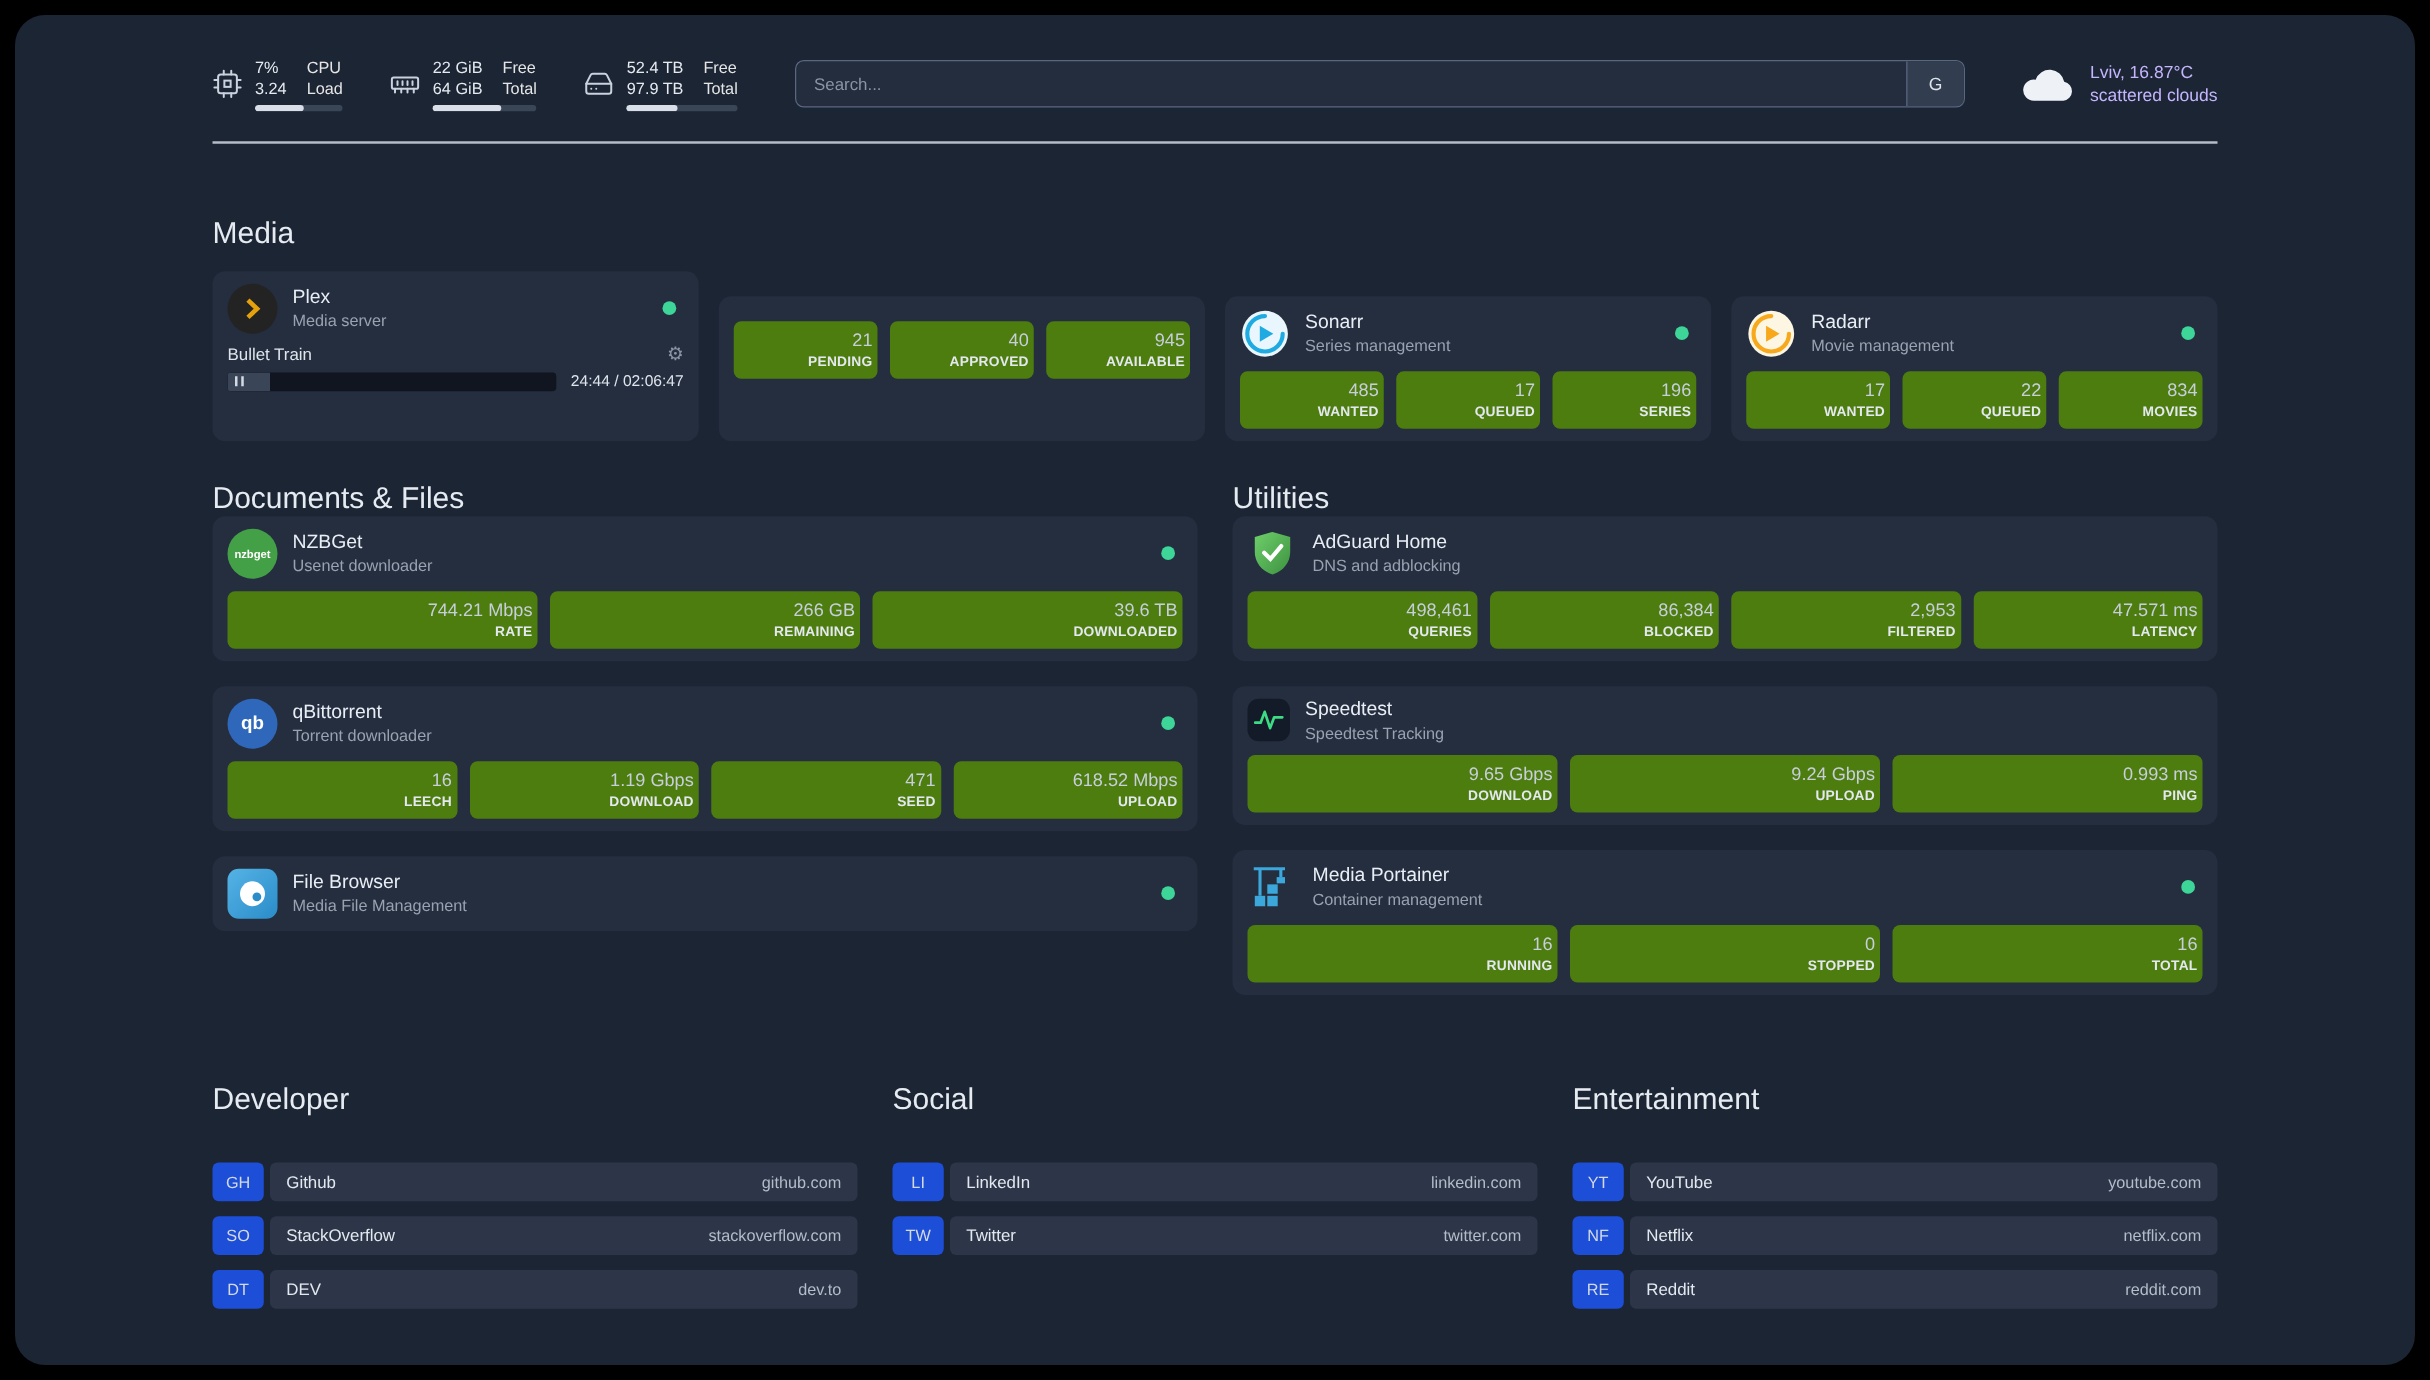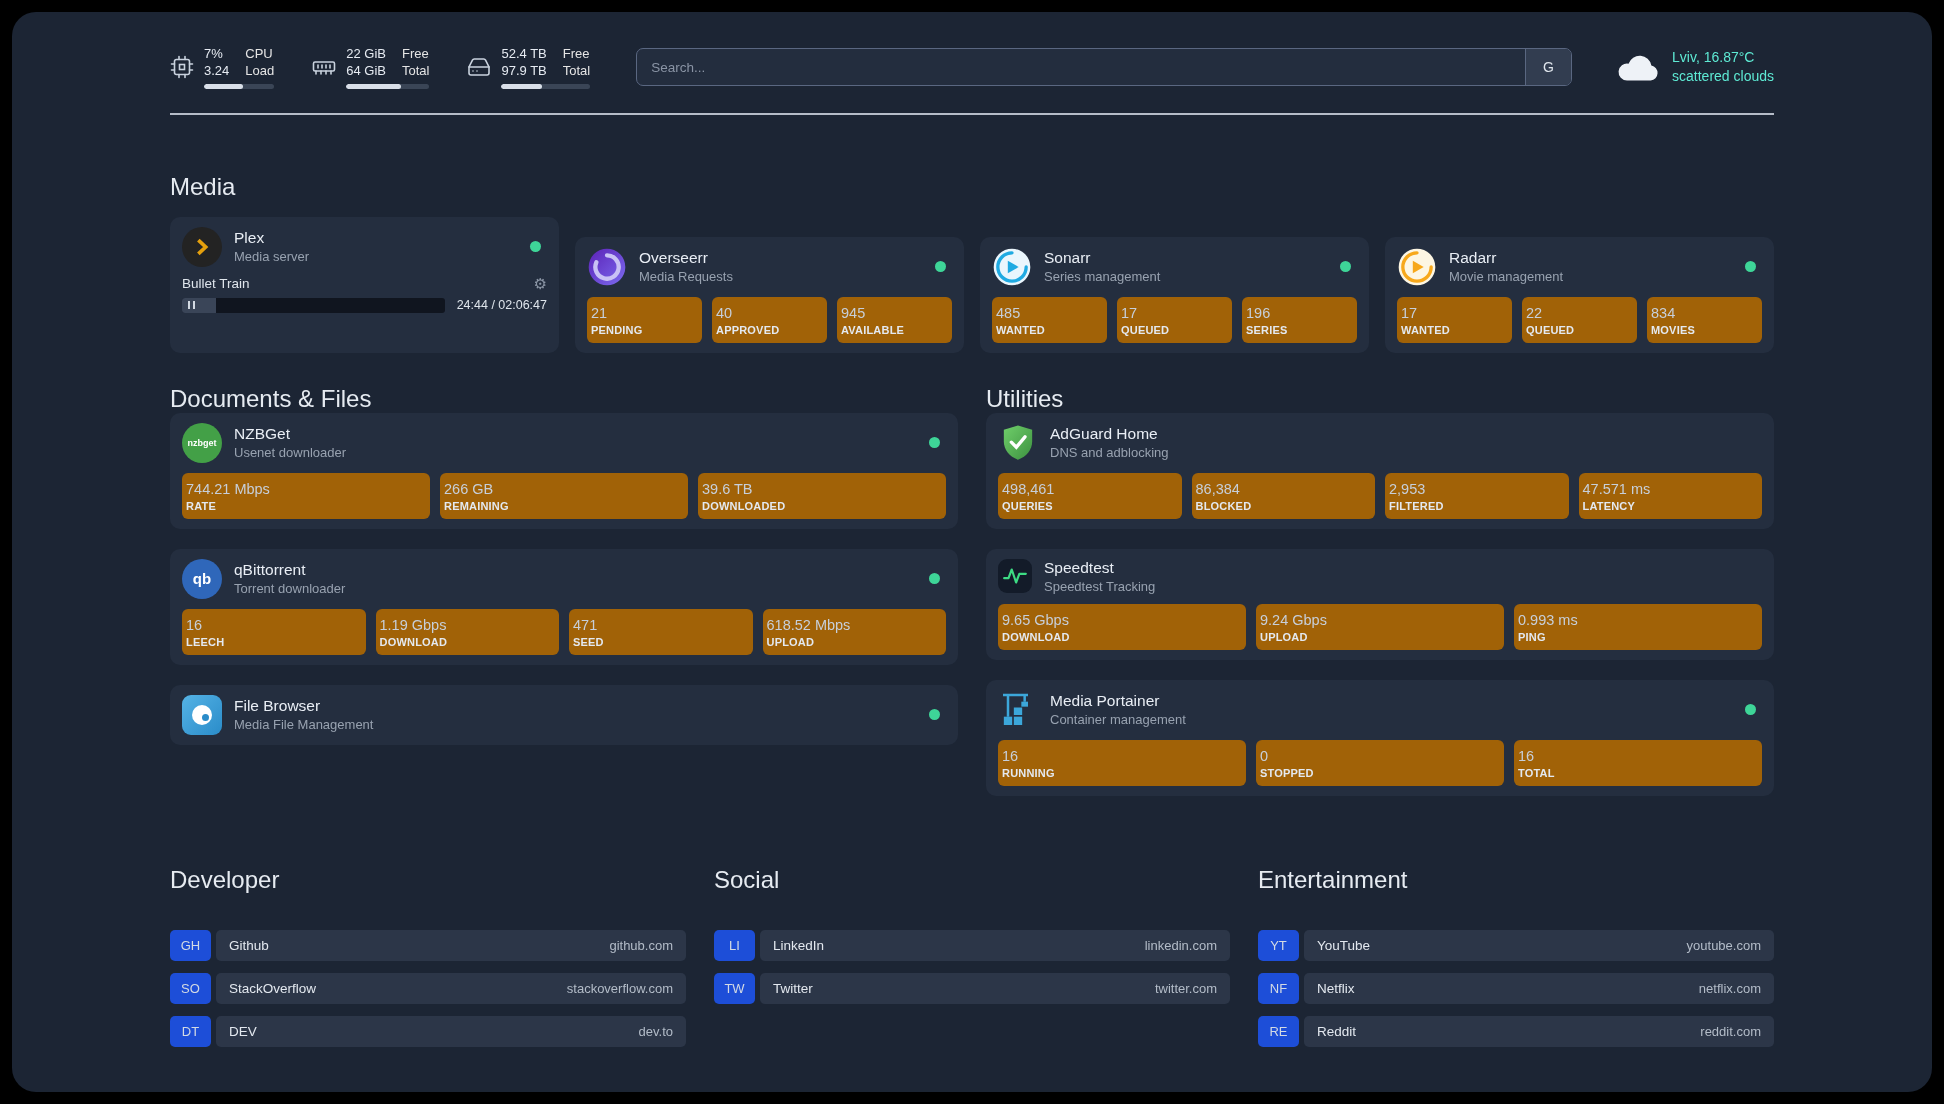--- a/index.html
+++ b/index.html
@@ -24,42 +24,42 @@
   .searchbar { flex:1; display:flex; align-items:center; height:38px; margin:0 44px 0 46px;
                background:#232d3e; border:1px solid #5a6781; border-radius:7px; overflow:hidden; }
   .searchbar input { flex:1; height:100%; background:transparent; border:none; outline:none;
                      padding:0 14px; font-size:13.5px; color:#dfe5ec; font-family:inherit; }
   .searchbar input::placeholder { color:#8a94a5; }
   .search-g { width:46px; height:100%; background:#323d50; border:none; border-left:1px solid #5a6781;
               color:#dfe5ec; font-size:14px; cursor:pointer; font-family:inherit; }
 
   .weather { display:flex; align-items:center; gap:12px; }
   .weather svg { width:44px; height:32px; }
-  .weather-txt { font-size:14px; color:#5eead4; line-height:1.4; }
+  .weather-txt { font-size:14px; color:#c4b5fd; line-height:1.4; }
 
   .divider { border:none; border-top:2px solid #c6cdd8; margin-top:24px; opacity:.9; }
 
   
   h2.sec { font-size:24px; font-weight:500; color:#e6ebf1; }
   .media-sec h2 { margin:58px 0 16px 0; }
   .grid-4 { display:grid; grid-template-columns:repeat(4,1fr); gap:16px; }
   .two-col { display:grid; grid-template-columns:1fr 1fr; gap:28px; margin-top:32px; }
   .two-col h2 { }
 
   .card { background:#242e3f; border-radius:10px; padding:10px 12px; }
   .card + .card { margin-top:20px; }
   .card-head { display:flex; align-items:center; gap:12px; }
   .svc-icon { width:40px; height:40px; flex:0 0 40px; display:flex; align-items:center; justify-content:center; }
   .svc-icon svg { width:40px; height:40px; }
   .svc-name { font-size:15.5px; color:#e9eef5; font-weight:500; }
   .svc-sub { font-size:13px; color:#98a2b0; margin-top:2px; }
   .dot { width:11px; height:11px; border-radius:50%; margin-left:auto; margin-right:6px; flex:0 0 11px; }
 
   .stats { display:flex; gap:10px; margin-top:10px; }
-  .tile { flex:1; background:#a16207; border-radius:6px; text-align:left; padding:8px 4px 7px 4px; }
+  .tile { flex:1; background:#4d7c0f; border-radius:6px; text-align:right; padding:8px 4px 7px 4px; }
   .tile-val { font-size:14.5px; color:#c7cfda; }
   .tile-lab { font-size:11px; font-weight:bold; color:#e4e9f0; margin-top:3px; letter-spacing:.2px; }
 
   
   .icon-circle { width:40px; height:40px; border-radius:50%; display:flex; align-items:center; justify-content:center; }
   .icon-square { width:40px; height:40px; border-radius:9px; display:flex; align-items:center; justify-content:center; }
 
   
   .np-row { display:flex; align-items:center; margin-top:9px; }
   .np-title { font-size:13.5px; color:#dfe5ec; }
@@ -204,39 +204,20 @@
         <div class="bar-row">
           <div class="track">
             <div class="played"></div>
             <span class="pause"></span>
           </div>
           <span class="ptime">24:44 / 02:06:47</span>
         </div>
       </div>
 
       <div class="card">
-        <div class="card-head">
-          <span class="svc-icon">
-            <svg viewBox="0 0 24 24">
-                  <defs>
-                    <linearGradient id="ovg" x1="0" y1="0" x2="1" y2="1">
-                      <stop offset="0" stop-color="#5b21b6"></stop>
-                      <stop offset="1" stop-color="#7c6cf0"></stop>
-                    </linearGradient>
-                  </defs>
-                  <circle cx="12" cy="12" r="11" fill="url(#ovg)"></circle>
-                  <path d="M12 5a7 7 0 1 1-6.4 4.2" stroke="#c9c2f5" stroke-width="2.6" fill="none" stroke-linecap="round"></path>
-                </svg>
-          </span>
-          <div class="svc-txt">
-            <div class="svc-name">Overseerr</div>
-            <div class="svc-sub">Media Requests</div>
-          </div>
-          <span class="dot" style="background:#3ed598"></span>
-        </div>
         <div class="stats">
           <div class="tile">
                 <div class="tile-val">21</div>
                 <div class="tile-lab">PENDING</div>
               </div>
           <div class="tile">
                 <div class="tile-val">40</div>
                 <div class="tile-lab">APPROVED</div>
               </div>
           <div class="tile">

